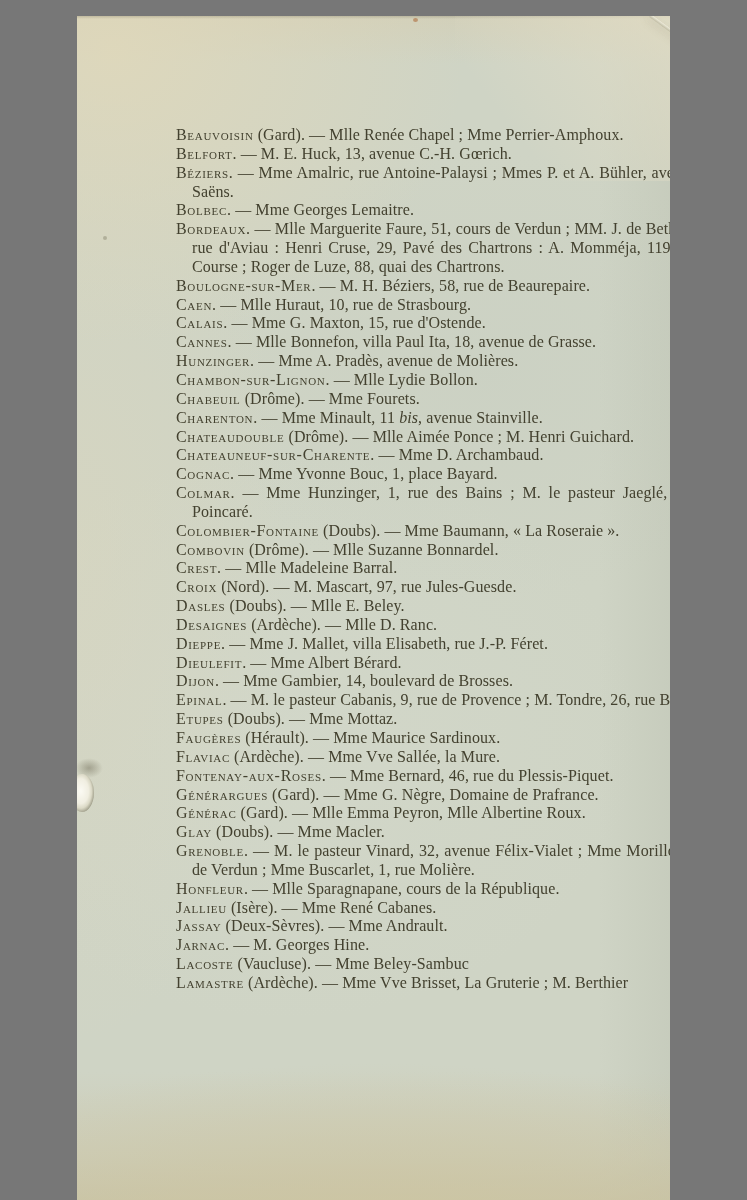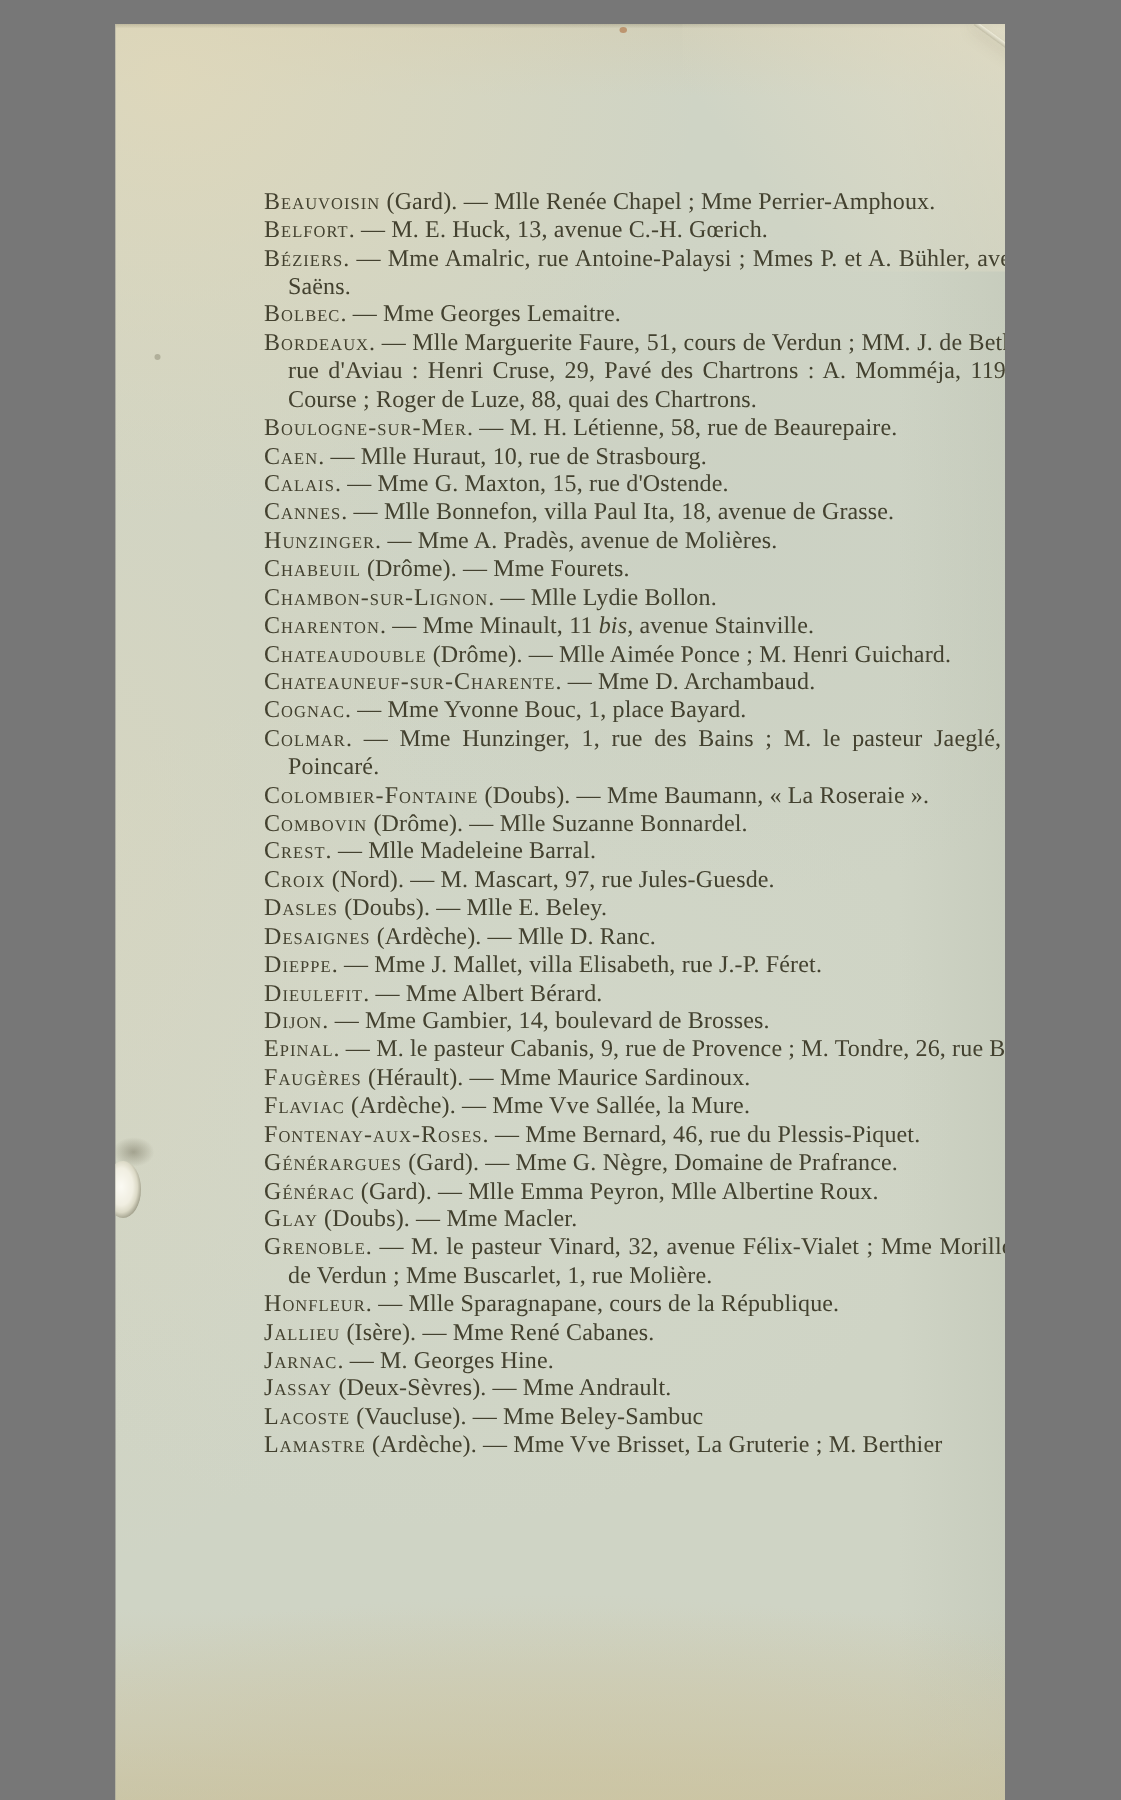--- a/index.html
+++ b/index.html
@@ -83,49 +83,50 @@
   <div class="speck speck-3"></div>
   <div class="vert-cockle"></div>
 
   <div class="text-block">
 
   <div class="entry"><span class="town">Beauvoisin</span><span> (Gard). — Mlle Renée Chapel ; Mme Perrier-Amphoux.</span></div>
       <div class="entry"><span class="town">Belfort</span><span>. — M. E. Huck, 13, avenue C.-H. Gœrich.</span></div>
       <div class="entry"><span class="town">Béziers</span><span>. — Mme Amalric, rue Antoine-Palaysi ; Mmes P. et A. Bühler, avenue Saint-Saëns.</span></div>
       <div class="entry"><span class="town">Bolbec</span><span>. — Mme Georges Lemaitre.</span></div>
       <div class="entry"><span class="town">Bordeaux</span><span>. — Mlle Marguerite Faure, 51, cours de Verdun ; MM. J. de Bethmann, 12, rue d'Aviau : Henri Cruse, 29, Pavé des Chartrons : A. Momméja, 119, rue de la Course ; Roger de Luze, 88, quai des Chartrons.</span></div>
-      <div class="entry"><span class="town">Boulogne-sur-Mer</span><span>. — M. H. Létienne, 58, rue de Beaurepaire.</span></div>
+      <div class="entry"><span class="town">Boulogne-sur-Mer</span><span>. — M. H. Béziers, 58, rue de Beaurepaire.</span></div>
       <div class="entry"><span class="town">Caen</span><span>. — Mlle Huraut, 10, rue de Strasbourg.</span></div>
       <div class="entry"><span class="town">Calais</span><span>. — Mme G. Maxton, 15, rue d'Ostende.</span></div>
       <div class="entry"><span class="town">Cannes</span><span>. — Mlle Bonnefon, villa Paul Ita, 18, avenue de Grasse.</span></div>
       <div class="entry"><span class="town">Hunzinger</span><span>. — Mme A. Pradès, avenue de Molières.</span></div>
+      <div class="entry"><span class="town">Chambon-sur-Lignon</span><span>. — Mlle Lydie Bollon.</span></div>
       <div class="entry"><span class="town">Chabeuil</span><span> (Drôme). — Mme Fourets.</span></div>
-      <div class="entry"><span class="town">Chambon-sur-Lignon</span><span>. — Mlle Lydie Bollon.</span></div>
       <div class="entry"><span class="town">Charenton</span><span>. — Mme Minault, 11 </span><em>bis</em><span>, avenue Stainville.</span></div>
       <div class="entry"><span class="town">Chateaudouble</span><span> (Drôme). — Mlle Aimée Ponce ; M. Henri Guichard.</span></div>
       <div class="entry"><span class="town">Chateauneuf-sur-Charente</span><span>. — Mme D. Archambaud.</span></div>
       <div class="entry"><span class="town">Cognac</span><span>. — Mme Yvonne Bouc, 1, place Bayard.</span></div>
       <div class="entry"><span class="town">Colmar</span><span>. — Mme Hunzinger, 1, rue des Bains ; M. le pasteur Jaeglé, 2, avenue Poincaré.</span></div>
       <div class="entry"><span class="town">Colombier-Fontaine</span><span> (Doubs). — Mme Baumann, « La Roseraie ».</span></div>
       <div class="entry"><span class="town">Combovin</span><span> (Drôme). — Mlle Suzanne Bonnardel.</span></div>
       <div class="entry"><span class="town">Crest</span><span>. — Mlle Madeleine Barral.</span></div>
       <div class="entry"><span class="town">Croix</span><span> (Nord). — M. Mascart, 97, rue Jules-Guesde.</span></div>
       <div class="entry"><span class="town">Dasles</span><span> (Doubs). — Mlle E. Beley.</span></div>
       <div class="entry"><span class="town">Desaignes</span><span> (Ardèche). — Mlle D. Ranc.</span></div>
       <div class="entry"><span class="town">Dieppe</span><span>. — Mme J. Mallet, villa Elisabeth, rue J.-P. Féret.</span></div>
       <div class="entry"><span class="town">Dieulefit</span><span>. — Mme Albert Bérard.</span></div>
       <div class="entry"><span class="town">Dijon</span><span>. — Mme Gambier, 14, boulevard de Brosses.</span></div>
       <div class="entry"><span class="town">Epinal</span><span>. — M. le pasteur Cabanis, 9, rue de Provence ; M. Tondre, 26, rue Bel-Air.</span></div>
+      <div class="entry"><span class="town">Etupes</span><span> (Doubs). — Mme Mottaz.</span></div>
       <div class="entry"><span class="town">Faugères</span><span> (Hérault). — Mme Maurice Sardinoux.</span></div>
       <div class="entry"><span class="town">Flaviac</span><span> (Ardèche). — Mme Vve Sallée, la Mure.</span></div>
       <div class="entry"><span class="town">Fontenay-aux-Roses</span><span>. — Mme Bernard, 46, rue du Plessis-Piquet.</span></div>
       <div class="entry"><span class="town">Générargues</span><span> (Gard). — Mme G. Nègre, Domaine de Prafrance.</span></div>
       <div class="entry"><span class="town">Générac</span><span> (Gard). — Mlle Emma Peyron, Mlle Albertine Roux.</span></div>
       <div class="entry"><span class="town">Glay</span><span> (Doubs). — Mme Macler.</span></div>
       <div class="entry"><span class="town">Grenoble</span><span>. — M. le pasteur Vinard, 32, avenue Félix-Vialet ; Mme Morillot, 4, place de Verdun ; Mme Buscarlet, 1, rue Molière.</span></div>
       <div class="entry"><span class="town">Honfleur</span><span>. — Mlle Sparagnapane, cours de la République.</span></div>
       <div class="entry"><span class="town">Jallieu</span><span> (Isère). — Mme René Cabanes.</span></div>
+      <div class="entry"><span class="town">Jassay</span><span> (Deux-Sèvres). — Mme Andrault.</span></div>
       <div class="entry"><span class="town">Jarnac</span><span>. — M. Georges Hine.</span></div>
-      <div class="entry"><span class="town">Jassay</span><span> (Deux-Sèvres). — Mme Andrault.</span></div>
       <div class="entry"><span class="town">Lacoste</span><span> (Vaucluse). — Mme Beley-Sambuc</span></div>
       <div class="entry"><span class="town">Lamastre</span><span> (Ardèche). — Mme Vve Brisset, La Gruterie ; M. Berthier</span></div>
     </div>
 </div>
 
 </body></html>

